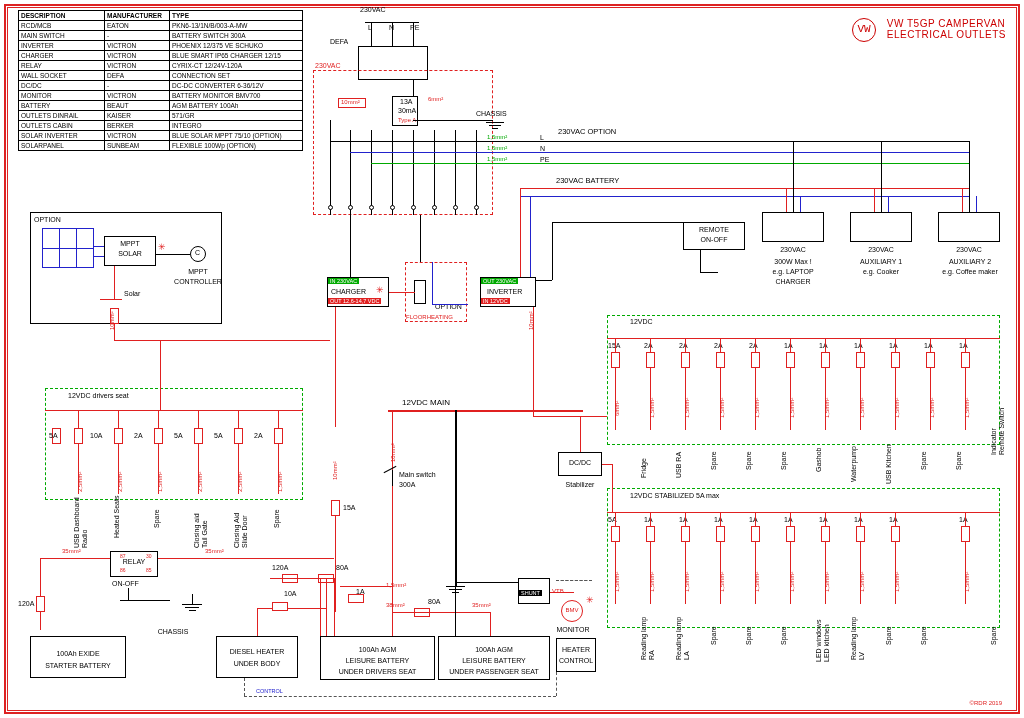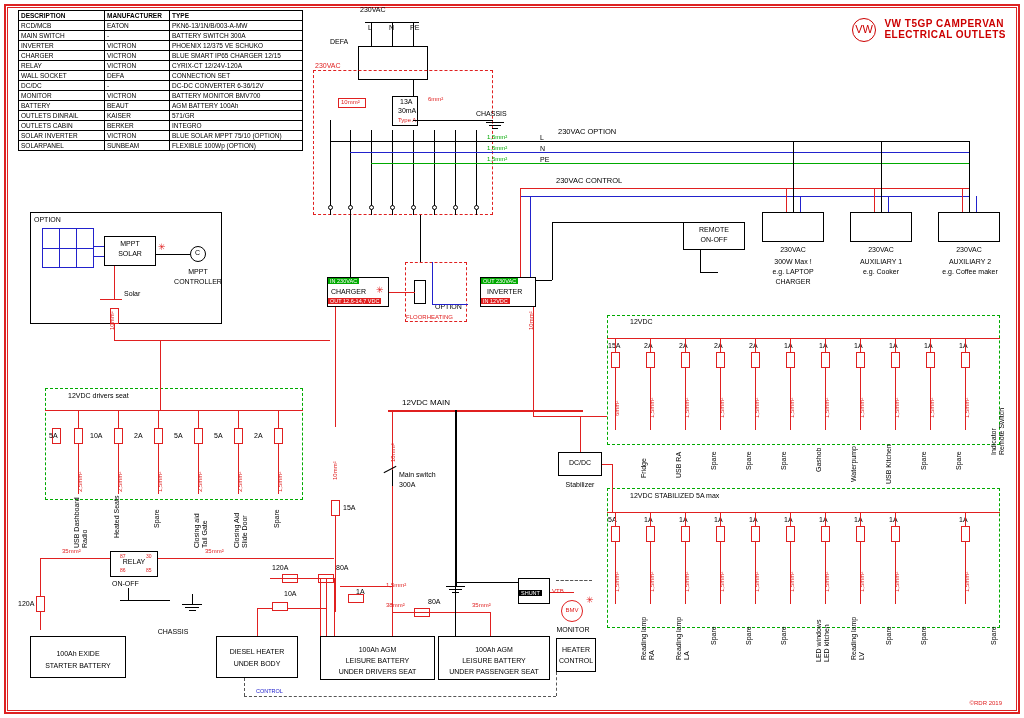--- a/index.html
+++ b/index.html
@@ -32,23 +32,23 @@
 
   
   #legend{position:absolute;left:18px;top:10px;width:285px;border:1px solid #000;border-collapse:collapse;}
   #legend td,#legend th{border:1px solid #000;font-size:6.5px;padding:1px 2px;color:#000;text-align:left;font-weight:normal;}
   #legend th{font-weight:bold;}
   #legend td:nth-child(1){width:86px;}
   #legend td:nth-child(2){width:65px;}
 
   
   #title{position:absolute;right:18px;top:18px;text-align:left;}
-  #title .t1,#title .t2{font-size:10px;color:#c00;letter-spacing:.5px;font-weight:bold;}
+  #title .t1,#title .t2{font-size:10px;color:#c00;letter-spacing:.5px;}
   .vwlogo{position:absolute;right:148px;top:18px;width:24px;height:24px;border:1.5px solid #c00;border-radius:50%;}
-  .vwlogo span{position:absolute;left:0;top:4px;width:100%;text-align:center;font-size:11px;color:#c00;font-family:Liberation Sans, sans-serif;}
+  .vwlogo span{position:absolute;left:0;top:4px;width:100%;text-align:center;font-size:11px;color:#c00;font-family:Liberation Mono, monospace;}
 
   
   .fuse{position:absolute;width:9px;height:16px;border:1px solid #e02020;background:#fff;}
   .fuseh{position:absolute;width:16px;height:9px;border:1px solid #e02020;background:#fff;}
 
   .term{position:absolute;width:5px;height:5px;border:1px solid #000;border-radius:50%;background:#fff;}
 
   .star{position:absolute;color:#e02020;font-size:9px;line-height:9px;}
 
   .gnd{position:absolute;}
@@ -204,21 +204,21 @@
   <div class="h blk" style="left:330px;top:141px;width:640px;"></div>
   <div class="h blu" style="left:350px;top:152px;width:620px;"></div>
   <div class="h grn" style="left:371px;top:163px;width:599px;"></div>
   <div class="lblg" style="left:487px;top:134px;">1,5mm²</div>
   <div class="lbl" style="left:540px;top:134px;">L</div>
   <div class="lblg" style="left:487px;top:145px;">1,5mm²</div>
   <div class="lbl" style="left:540px;top:145px;">N</div>
   <div class="lblg" style="left:487px;top:156px;">1,5mm²</div>
   <div class="lbl" style="left:540px;top:156px;">PE</div>
 
-  <div class="lbl" style="left:556px;top:177px;font-size:7.5px;">230VAC CONTROL</div>
+  <div class="lbl" style="left:556px;top:177px;font-size:7.5px;">230VAC BATTERY</div>
   <div class="h red" style="left:520px;top:188px;width:450px;"></div>
   <div class="h blu" style="left:520px;top:196px;width:450px;"></div>
   <div class="v red" style="left:520px;top:188px;height:92px;"></div>
   <div class="v blu" style="left:530px;top:196px;height:84px;"></div>
 
   <div class="box" style="left:762px;top:212px;width:62px;height:30px;"></div>
   <div class="box" style="left:850px;top:212px;width:62px;height:30px;"></div>
   <div class="box" style="left:938px;top:212px;width:62px;height:30px;"></div>
   <div class="v blk" style="left:793px;top:141px;height:71px;"></div>
   <div class="v blk" style="left:881px;top:141px;height:71px;"></div>

